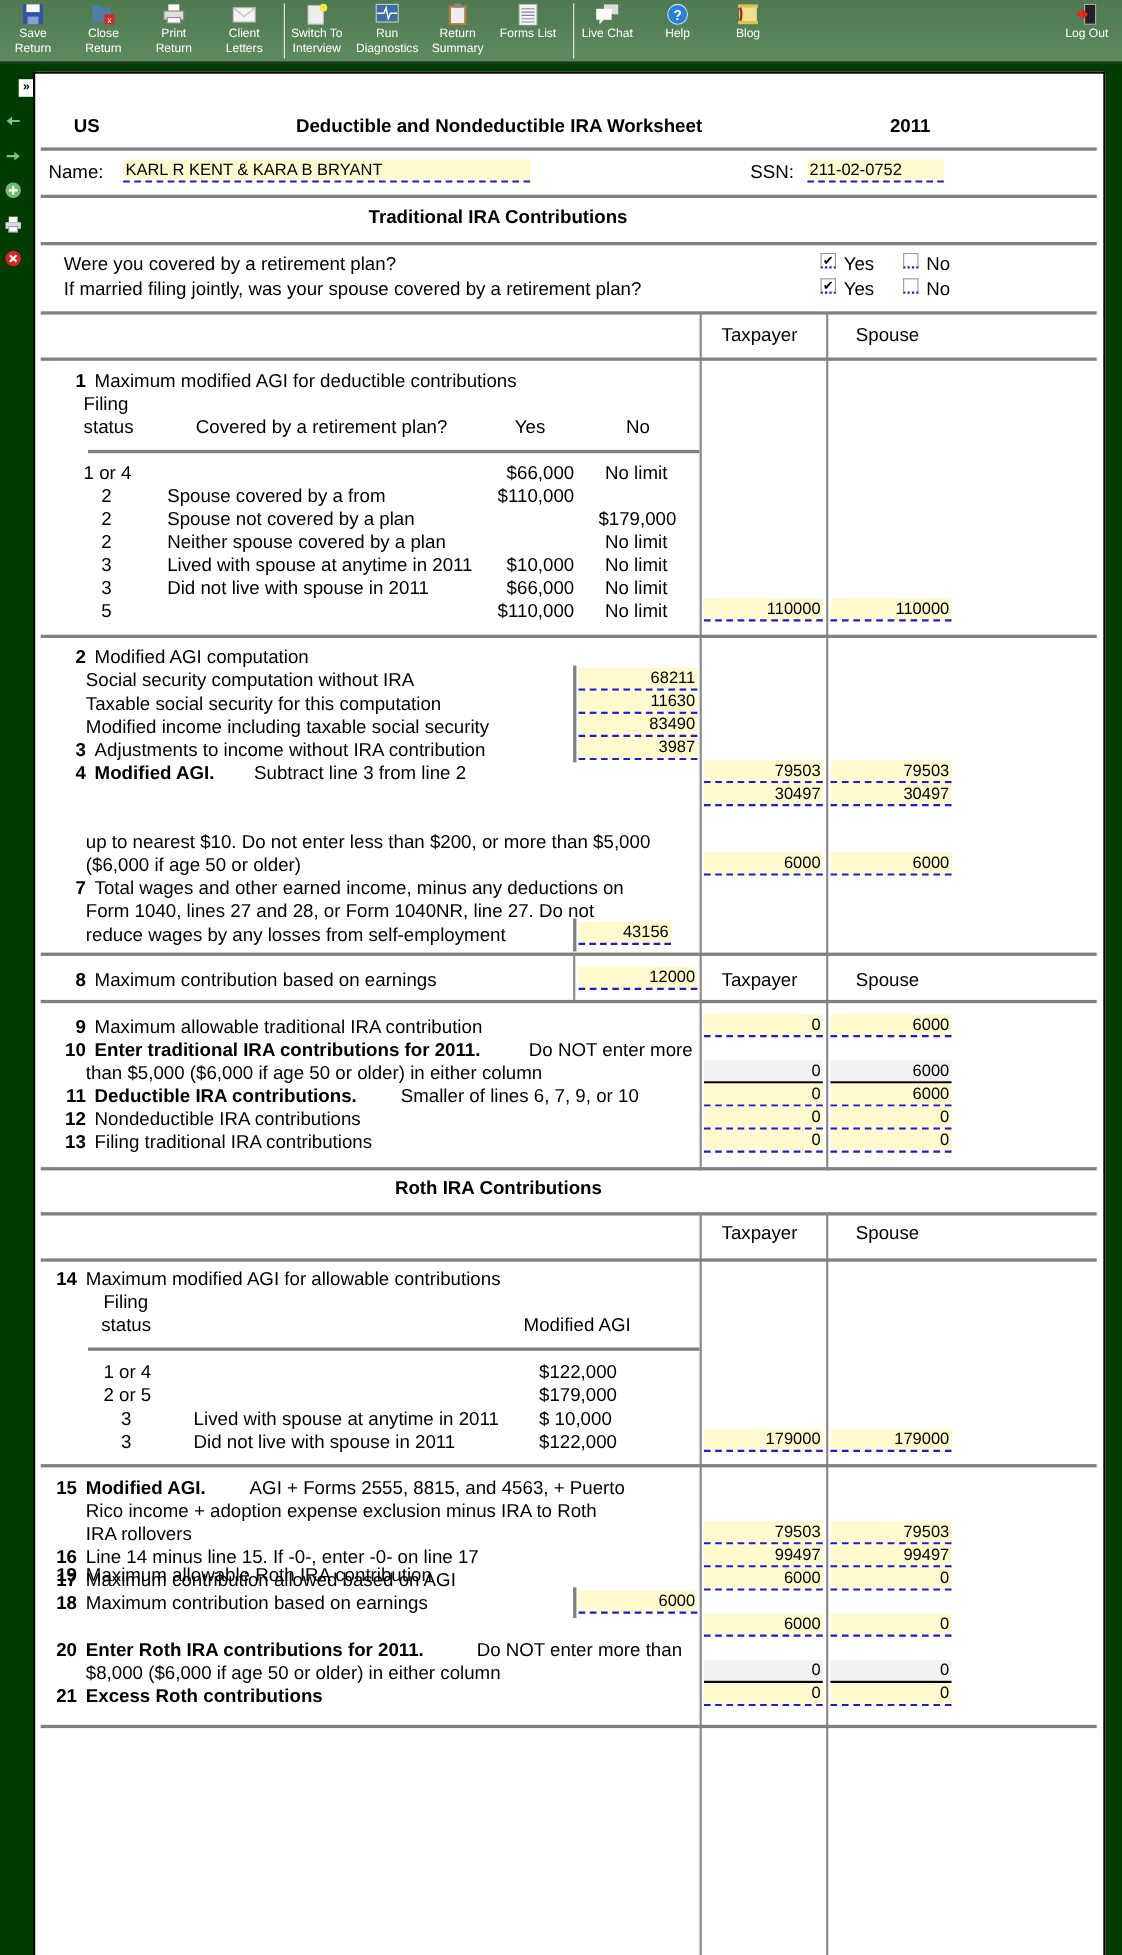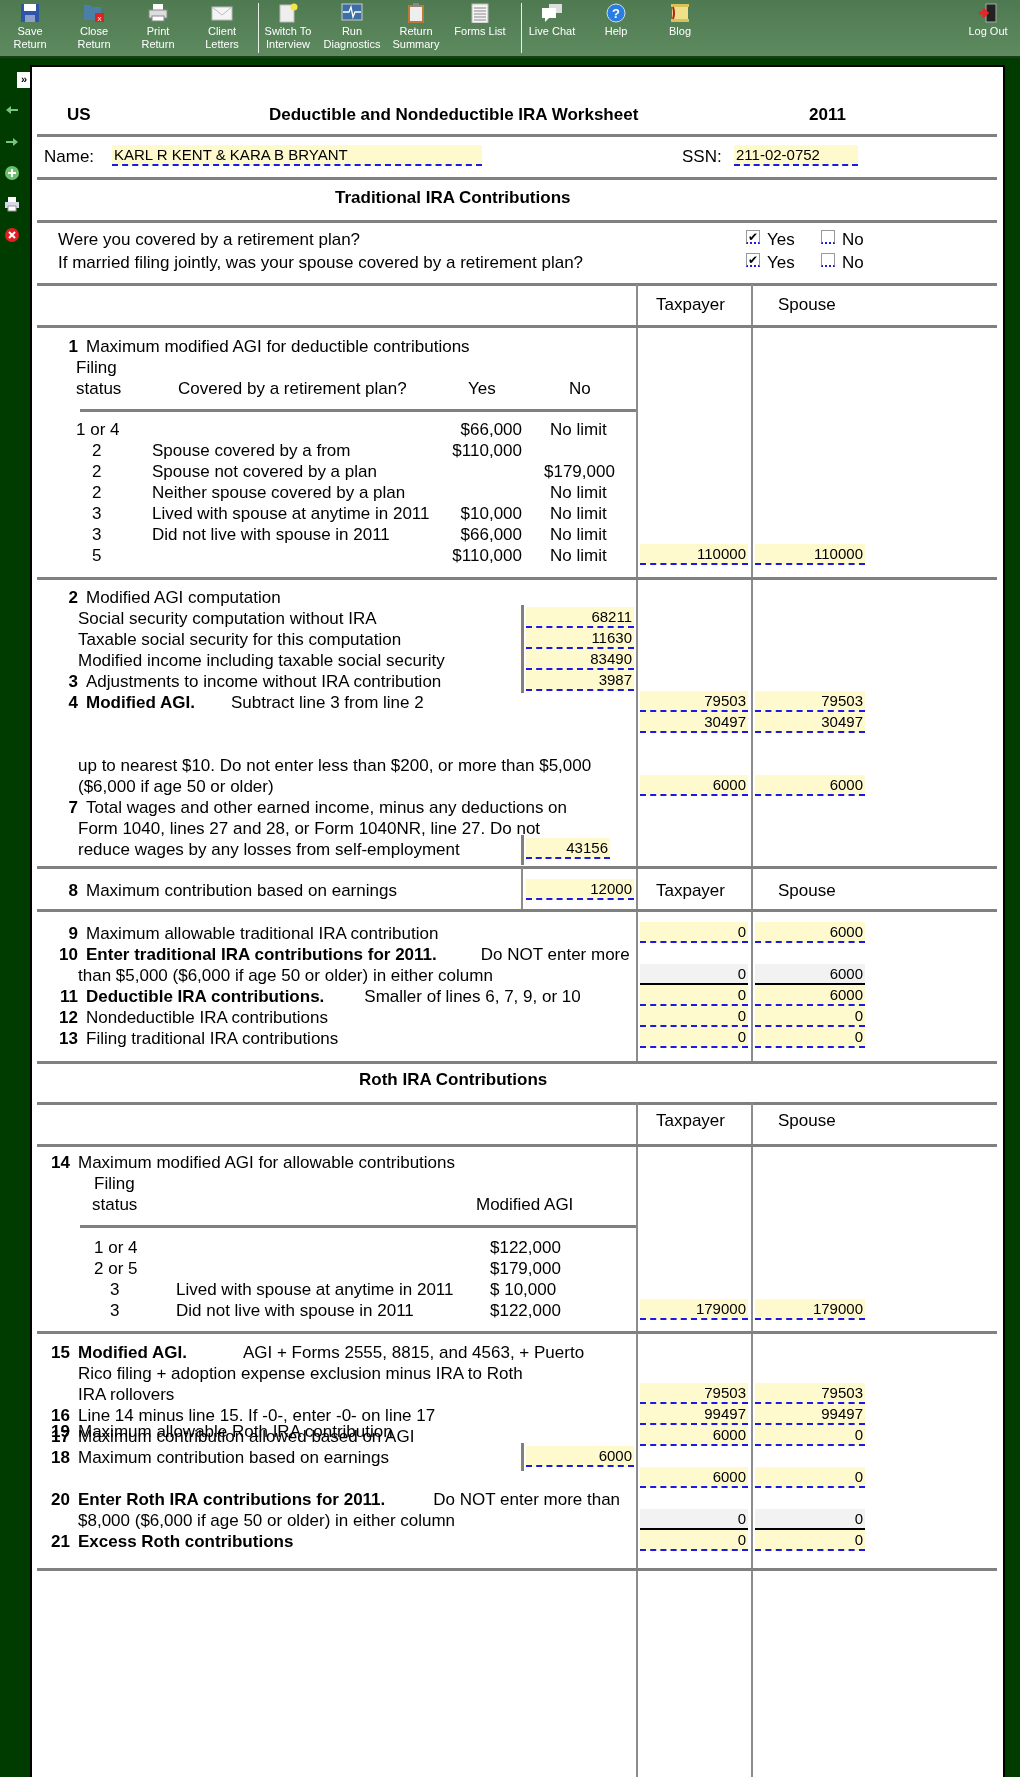--- a/index.html
+++ b/index.html
@@ -307,22 +307,22 @@
     <div class="abs t17" style="left:144px;top:1213px">Lived with spouse at anytime in 2011</div>
     <div class="abs t17" style="left:458px;top:1213px;white-space:pre">$ 10,000</div>
     <div class="abs t17" style="left:78px;top:1234px">3</div>
     <div class="abs t17" style="left:144px;top:1234px">Did not live with spouse in 2011</div>
     <div class="abs t17" style="left:458px;top:1234px">$122,000</div>
   </div>
   <div class="fld" style="left:608px;top:1232px;width:108px">179000</div>
   <div class="fld" style="left:723px;top:1232px;width:110px">179000</div>
   <div class="hr" style="left:5px;top:1264px;width:960px"></div>
 
-  <div class="abs t17" style="left:8px;top:1276px"><span class="num" style="width:30px">15</span><span class="b">Modified AGI.</span><span style="margin-left:56px">AGI + Forms 2555,  8815,  and 4563, + Puerto</span></div>
-  <div class="abs t17" style="left:46px;top:1297px">Rico filing + adoption expense exclusion minus IRA to Roth</div>
+  <div class="abs t17" style="left:8px;top:1276px"><span class="num" style="width:30px">15</span><span class="b">Modified AGI.</span><span style="margin-left:40px">AGI + Forms 2555,  8815,  and 4563, + Puerto</span></div>
+  <div class="abs t17" style="left:46px;top:1297px">Rico income + adoption expense exclusion minus IRA to Roth</div>
   <div class="abs t17" style="left:46px;top:1318px">IRA rollovers</div>
   <div class="fld" style="left:608px;top:1316px;width:108px">79503</div>
   <div class="fld" style="left:723px;top:1316px;width:110px">79503</div>
 
   <div class="abs t17" style="left:8px;top:1339px"><span class="num" style="width:30px">16</span><span>Line 14 minus line 15.  If -0-,  enter -0- on line 17</span></div>
   <div class="fld" style="left:608px;top:1337px;width:108px">99497</div>
   <div class="fld" style="left:723px;top:1337px;width:110px">99497</div>
 
   <div class="abs t17" style="left:8px;top:1360px"><span class="num" style="width:30px">17</span><span>Maximum contribution allowed based on AGI</span></div>
   <div class="fld" style="left:608px;top:1358px;width:108px">6000</div>

